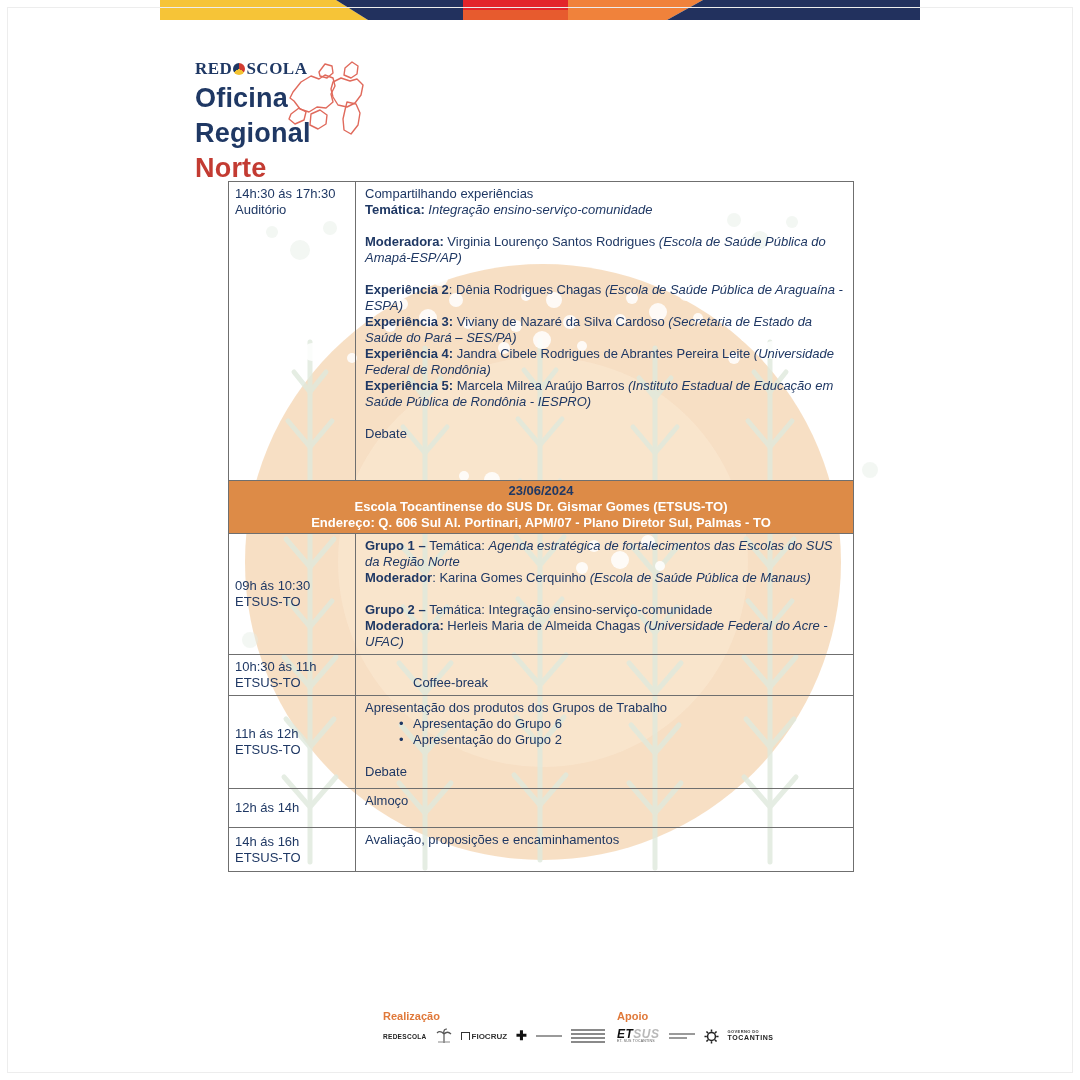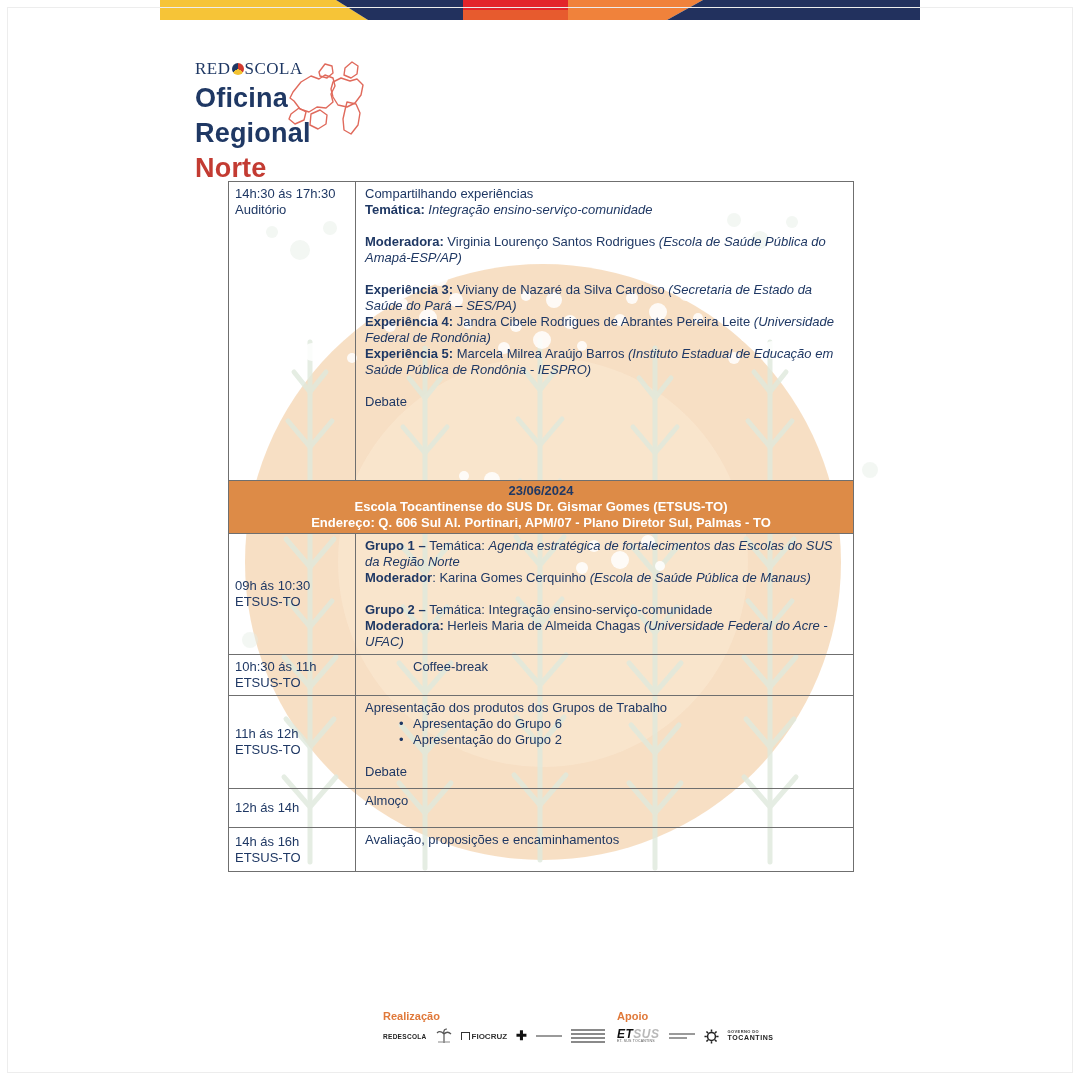--- a/index.html
+++ b/index.html
@@ -12,40 +12,40 @@
   .frame{position:absolute;inset:7px;border:1px solid #ededed;pointer-events:none;z-index:5;}
 
   
   .top-band{position:absolute;left:160px;top:0;width:760px;height:20px;z-index:2;}
 
   
   .watermark{position:absolute;left:0;top:0;z-index:0;}
 
   
   .logo{position:absolute;left:195px;top:60px;z-index:2;line-height:1;}
-  .brand{font-weight:normal;font-size:17px;letter-spacing:.5px;color:#1f3864;display:flex;align-items:center;font-family:"Liberation Serif",serif;}
+  .brand{font-weight:bold;font-size:17px;letter-spacing:.5px;color:#1f3864;display:flex;align-items:center;font-family:"Liberation Serif",serif;}
   .brand .pin{display:inline-block;width:12px;height:12px;border-radius:50%;
     background:conic-gradient(#d23b30 0 120deg,#f2c232 120deg 240deg,#1f3864 240deg 360deg);
     margin:0 1px;}
   .logo .big{font-size:27px;font-weight:800;color:#1f3864;letter-spacing:.2px;margin-top:8px;}
   .logo .big.red{color:#c33b32;}
   .logo-map{position:absolute;left:283px;top:58px;z-index:1;}
 
   
   .sched{position:absolute;left:228px;top:181px;width:626px;z-index:1;
     border:1px solid #6f6f6f;box-sizing:border-box;font-size:13px;line-height:16px;}
   .srow{display:flex;border-bottom:1px solid #6f6f6f;box-sizing:border-box;background:transparent;}
   .srow:last-child{border-bottom:none;}
   .tcell{width:127px;flex:none;border-right:1px solid #6f6f6f;box-sizing:border-box;
     padding:4px 6px;display:flex;flex-direction:column;justify-content:center;}
   .ccell{flex:1;padding:4px 6px 4px 9px;box-sizing:border-box;display:flex;flex-direction:column;justify-content:flex-start;}
   .row-0{min-height:299px;} .row-2{min-height:106px;} .row-3{min-height:40px;gap:48px;}
   .row-4{min-height:93px;} .row-5{min-height:39px;} .row-6{min-height:43px;}
   .row-0 .tcell{justify-content:flex-start;}
-  .row-3 .ccell{justify-content:flex-start;}
+  .row-3 .ccell{justify-content:flex-end;}
   .para{min-height:16px;}
   .para .b{font-weight:bold;} .para .i{font-style:italic;}
   .bullet-line{padding-left:34px;display:flex;}
   .bullet-line .dot{width:14px;flex:none;}
   .day-row{display:block;background:#dd8b47;text-align:center;padding:2px 4px;box-sizing:border-box;min-height:52px;}
   .day-date{font-weight:bold;color:#1f3864;}
   .day-venue,.day-address{font-weight:bold;color:#ffffff;}
 
   
   .footer-group{position:absolute;z-index:2;}
@@ -161,20 +161,21 @@
       <div class="tcell">
         <div>14h:30 ás 17h:30</div>
         <div>Auditório</div>
       </div>
       <div class="ccell">
         <div class="para"><span class="">Compartilhando experiências</span></div>
         <div class="para"><span class="b ">Temática: </span><span class="i">Integração ensino-serviço-comunidade</span></div>
         <div class="para empty"></div>
         <div class="para"><span class="b ">Moderadora: </span><span class="">Virginia Lourenço Santos Rodrigues </span><span class="i">(Escola de Saúde Pública do Amapá-ESP/AP)</span></div>
         <div class="para empty"></div>
+        <div class="para"><span class="b ">Experiência 2</span><span class="">: Dênia Rodrigues Chagas </span><span class="i">(Escola de Saúde Pública de Araguaína - ESPA)</span></div>
         <div class="para"><span class="b ">Experiência 3: </span><span class="">Viviany de Nazaré da Silva Cardoso </span><span class="i">(Secretaria de Estado da Saúde do Pará – SES/PA)</span></div>
         <div class="para"><span class="b ">Experiência 4: </span><span class="">Jandra Cibele Rodrigues de Abrantes Pereira Leite </span><span class="i">(Universidade Federal de Rondônia)</span></div>
         <div class="para"><span class="b ">Experiência 5: </span><span class="">Marcela Milrea Araújo Barros </span><span class="i">(Instituto Estadual de Educação em Saúde Pública de Rondônia - IESPRO)</span></div>
         <div class="para empty"></div>
         <div class="para"><span class=""> Debate</span></div>
       </div>
     </div>
     <div class="srow day-row row-1">
       <div class="day-date">23/06/2024</div>
       <div class="day-venue">Escola Tocantinense do SUS Dr. Gismar Gomes (ETSUS-TO)</div>

